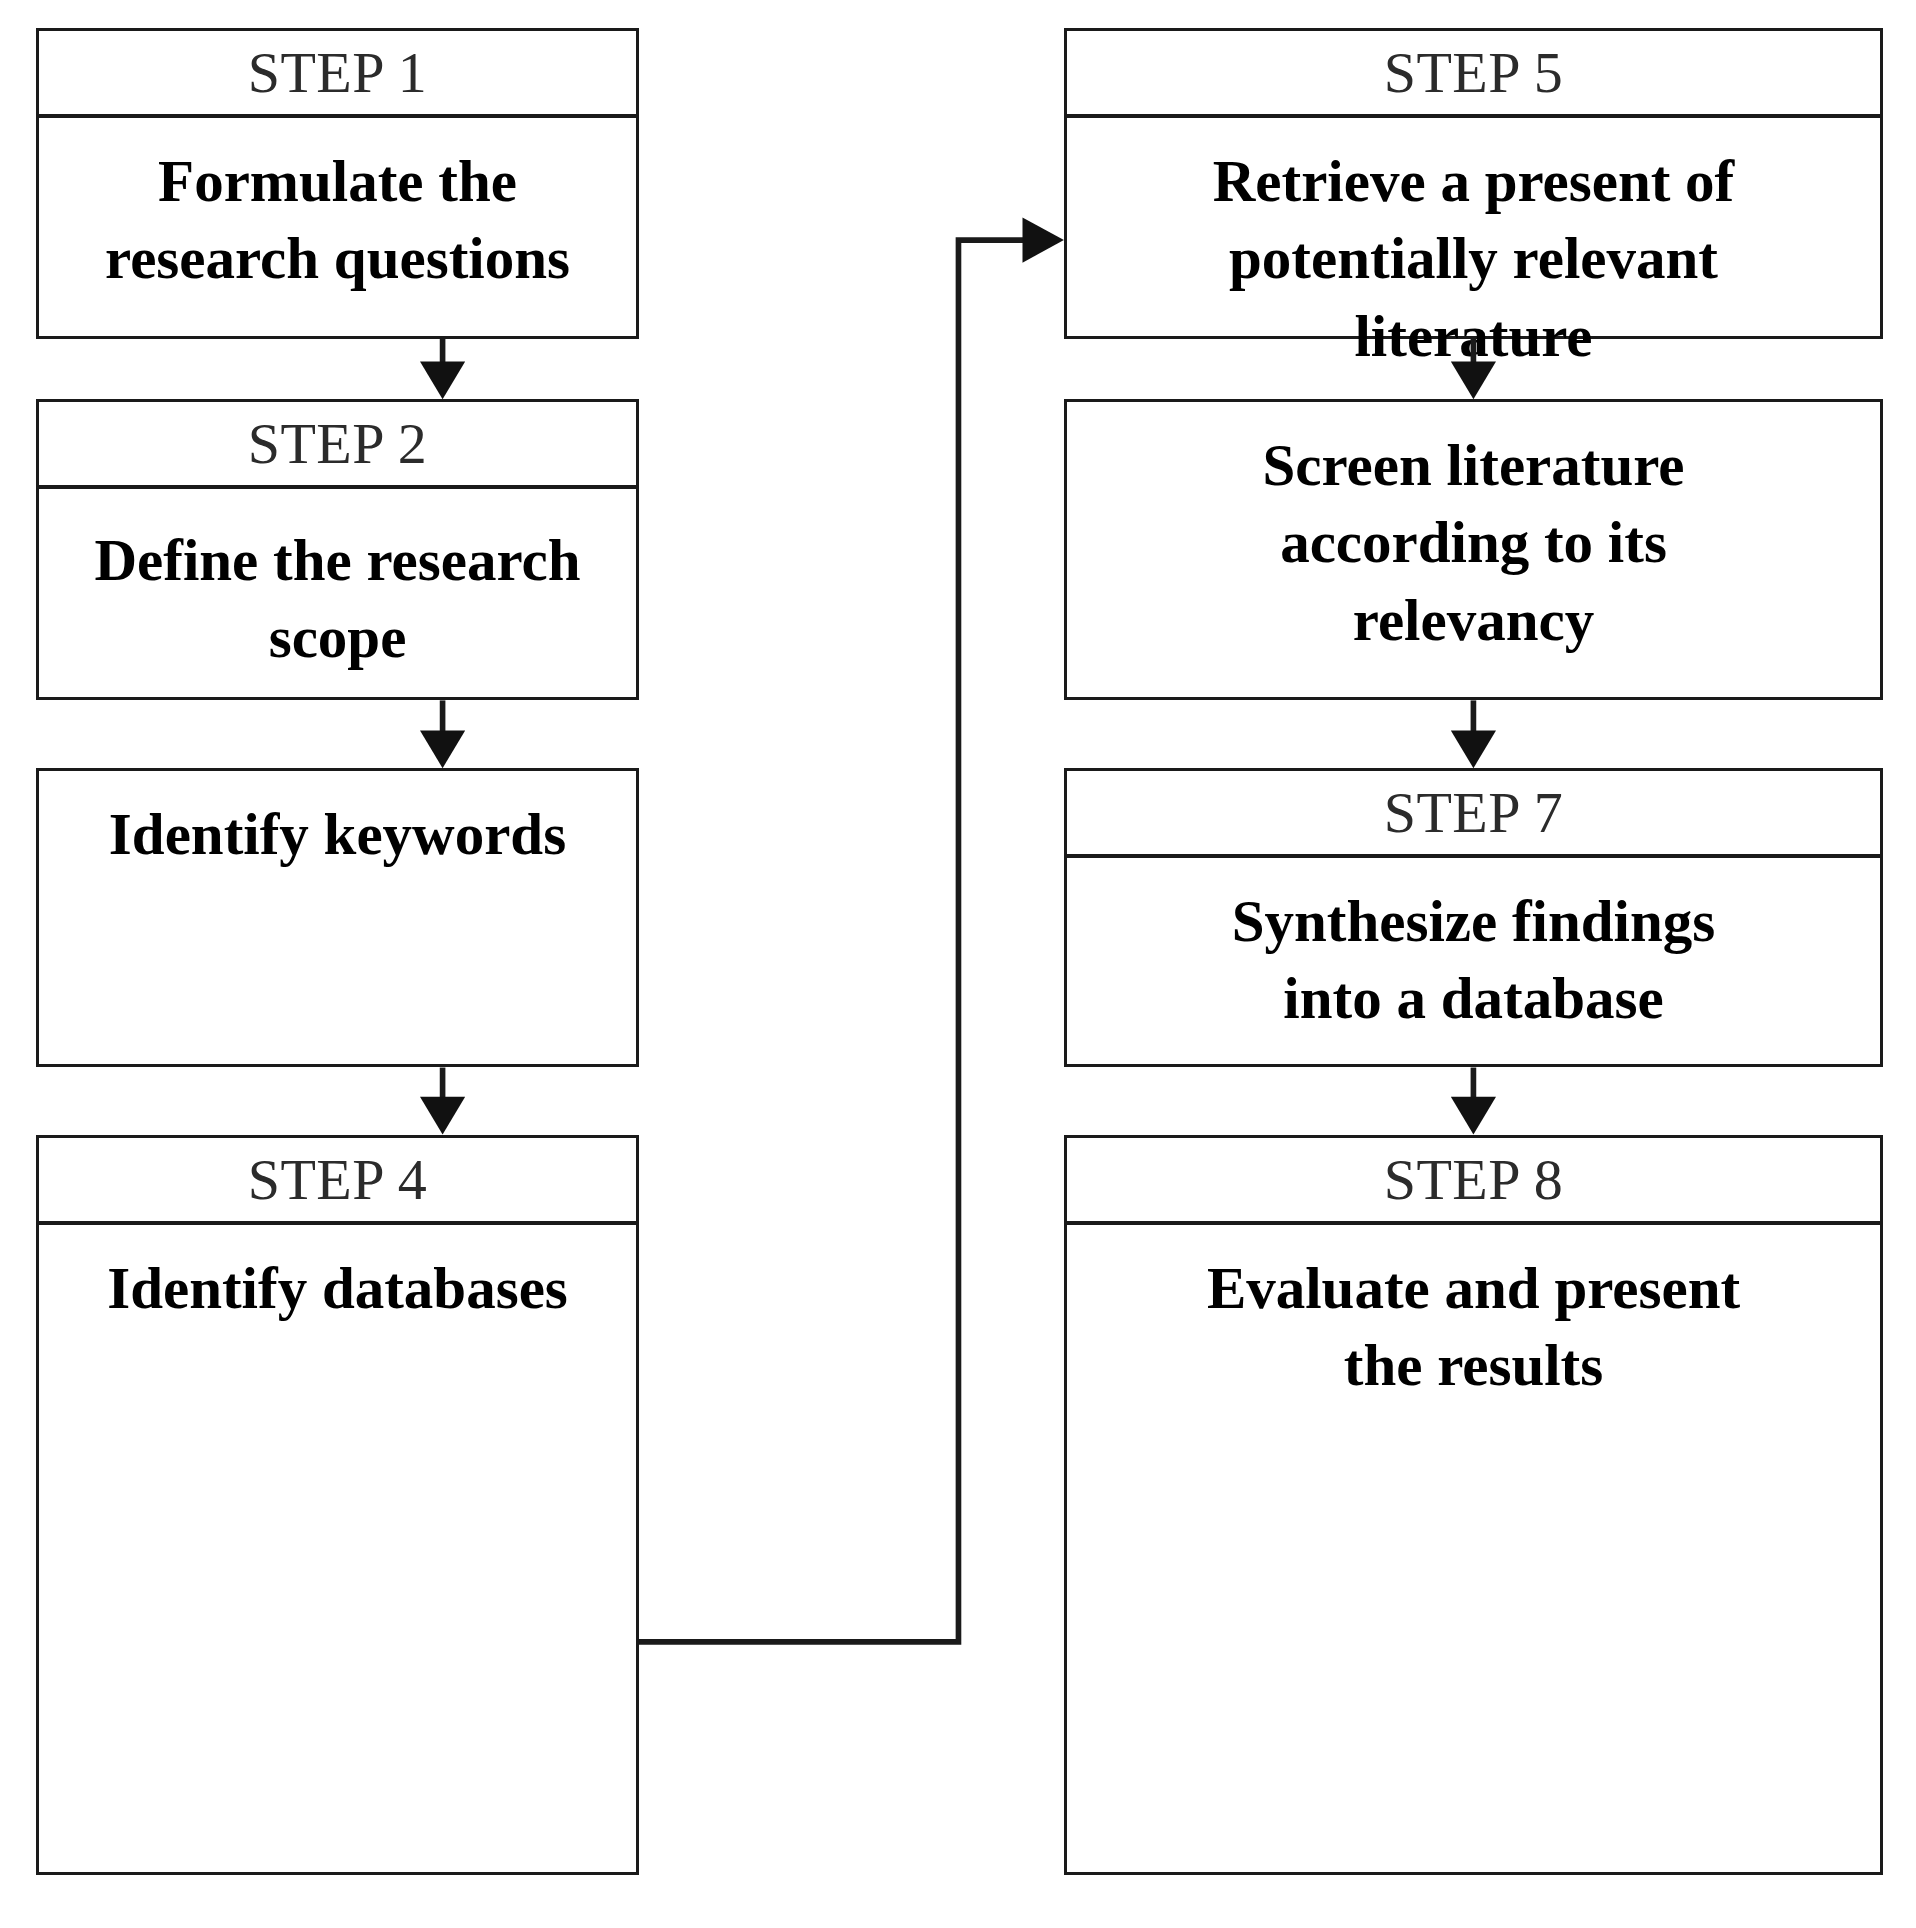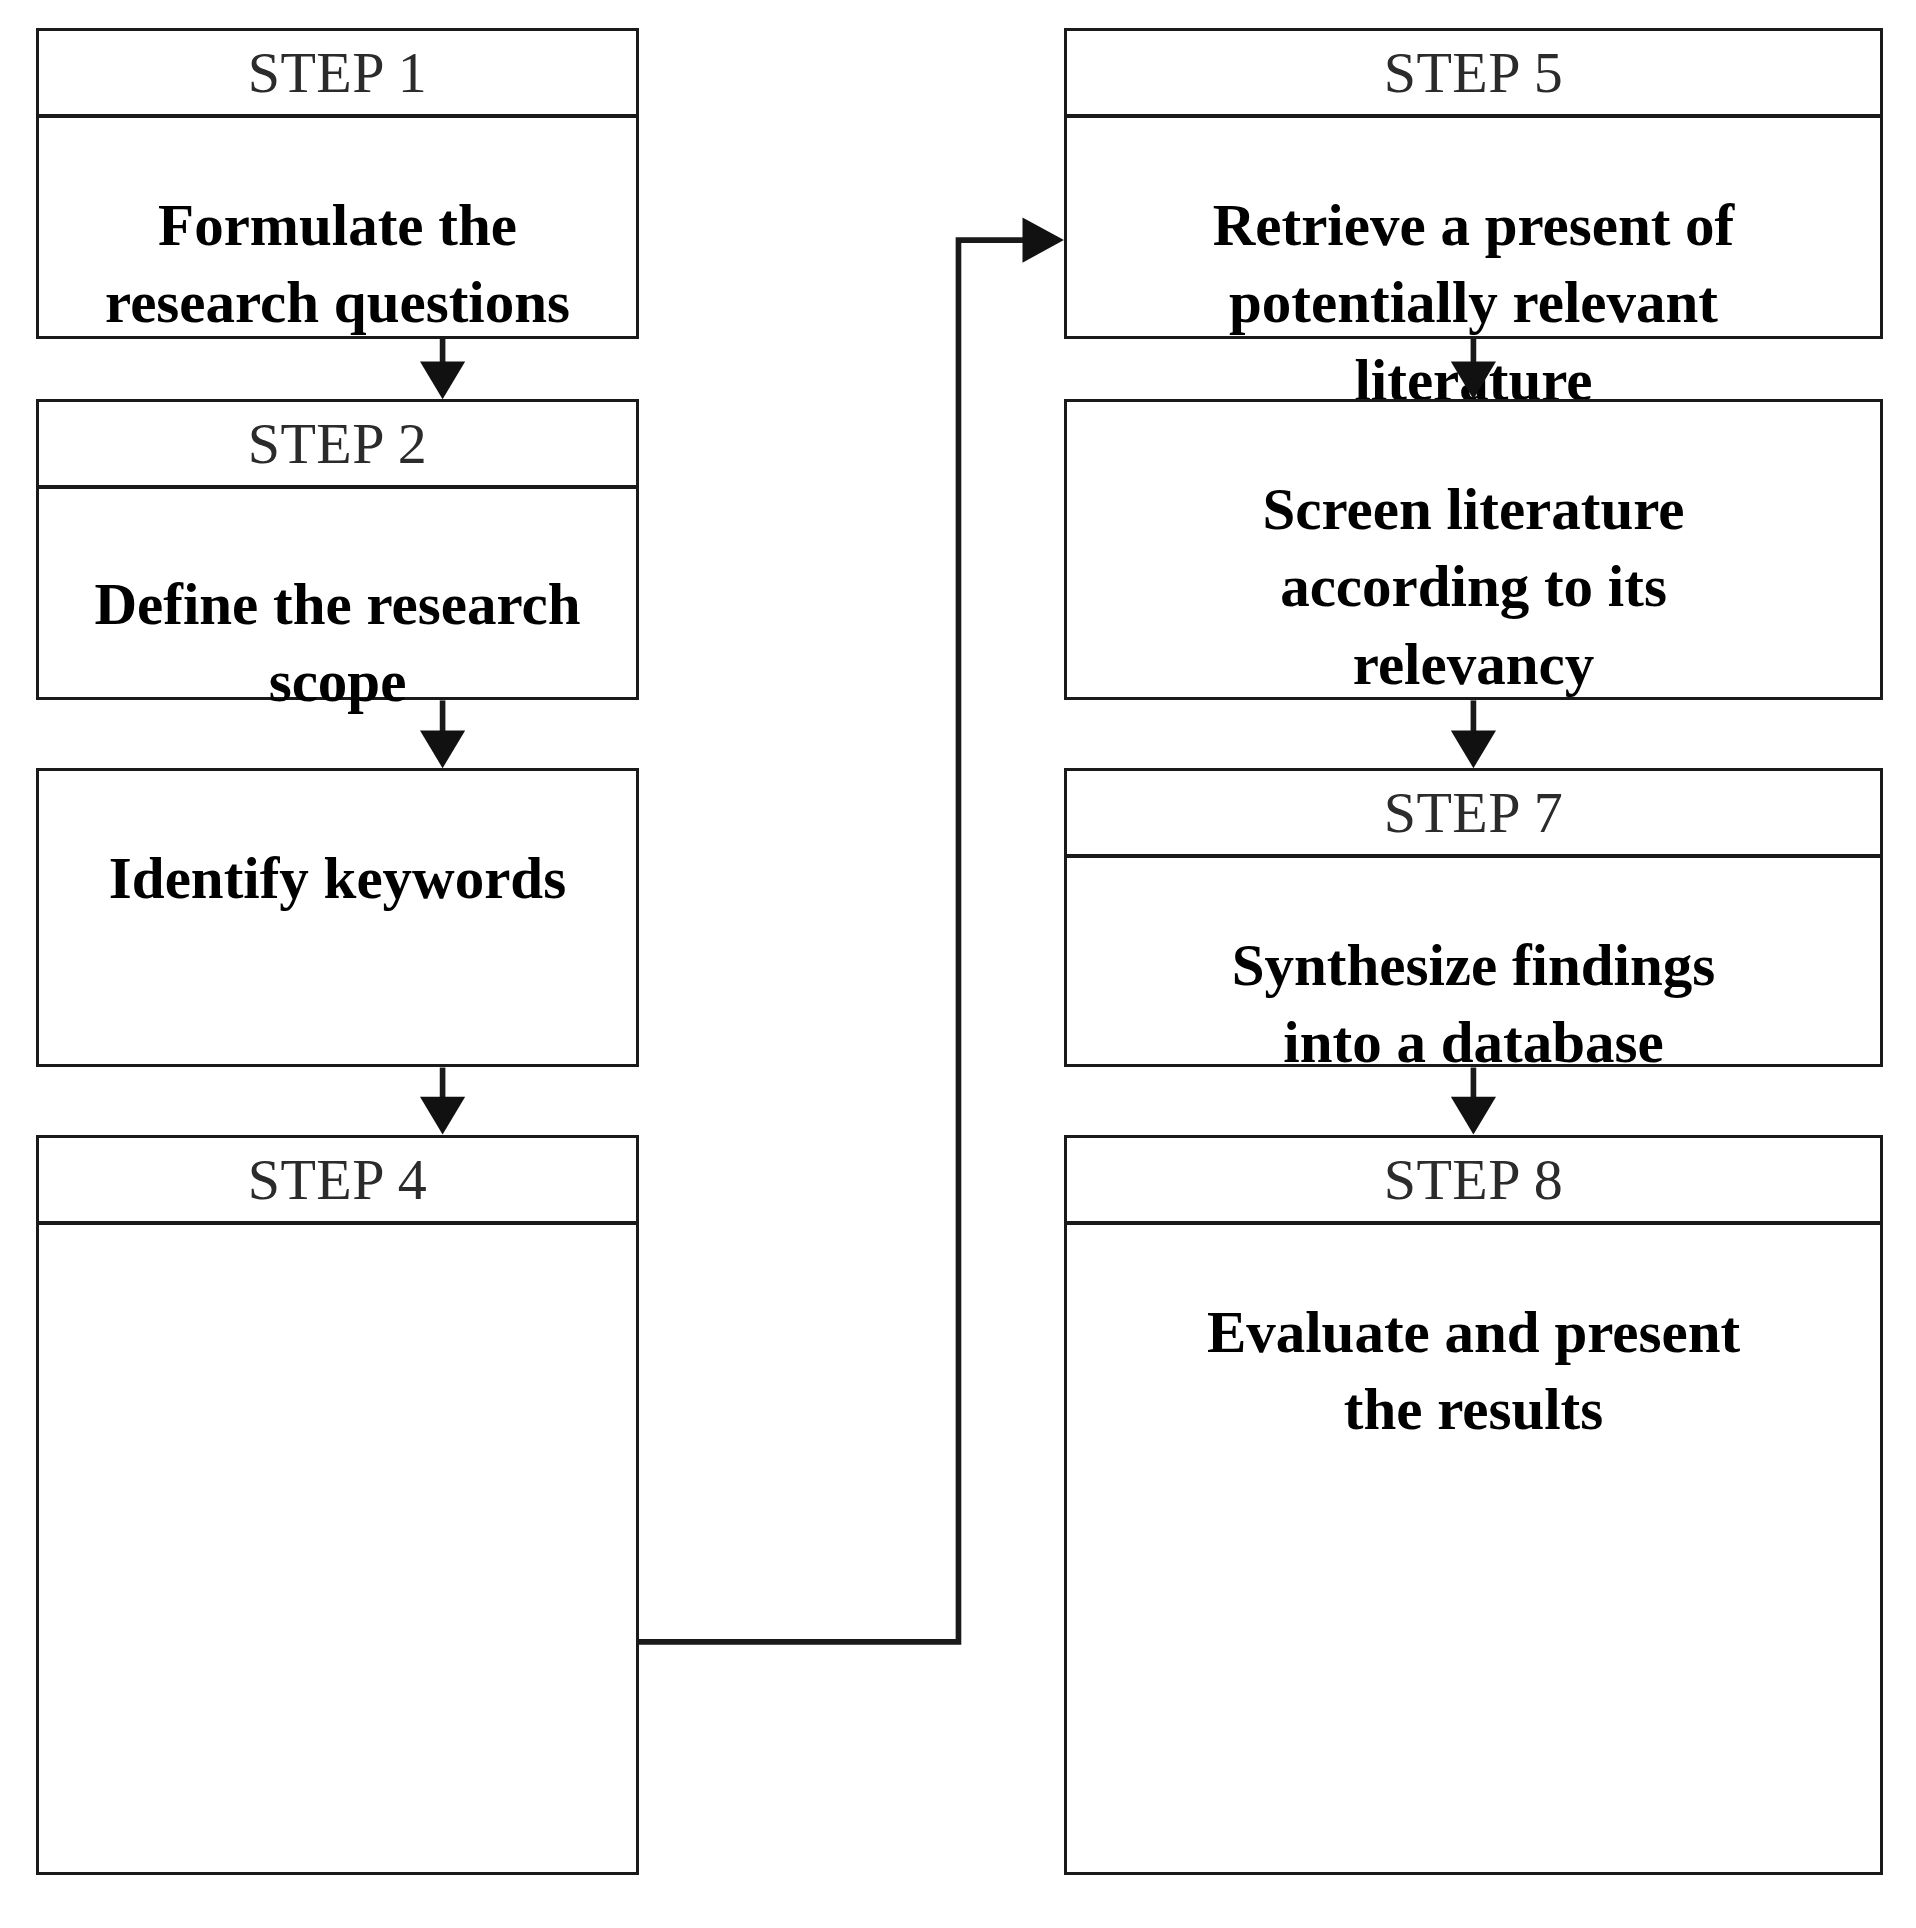--- a/index.html
+++ b/index.html
@@ -50,21 +50,20 @@
     color: #2b2b2b;
     white-space: nowrap;
   }
   .step-body {
     flex: 1 1 auto;
     display: flex;
     align-items: flex-start;
     justify-content: center;
     padding: 24.5px 32px 9.4px 32px;
     box-sizing: border-box;
-    margin-top: 44px;
   }
   .step-body-text {
     font-family: "Liberation Serif", "DejaVu Serif", serif;
     font-weight: 700;
     font-size: 59px;
     line-height: 1.32;
     text-align: center;
     color: #000000;
     width: 100%;
     white-space: pre-line;
@@ -128,20 +127,23 @@
   <div class="step-box col-left row-3">
     <div class="step-body">
       <span class="step-body-text">Identify keywords</span>
     </div>
   </div>
 
   <div class="step-box col-left row-4">
     <div class="step-header">
       <span class="step-header-text">STEP 4</span>
     </div>
+    <div class="step-body">
+      <span class="step-body-text">Identify databases</span>
+    </div>
   </div>
 
   <div class="step-box col-right right-row-1">
     <div class="step-header">
       <span class="step-header-text">STEP 5</span>
     </div>
     <div class="step-body">
       <span class="step-body-text">Retrieve a present of
 potentially relevant
 literature</span>

